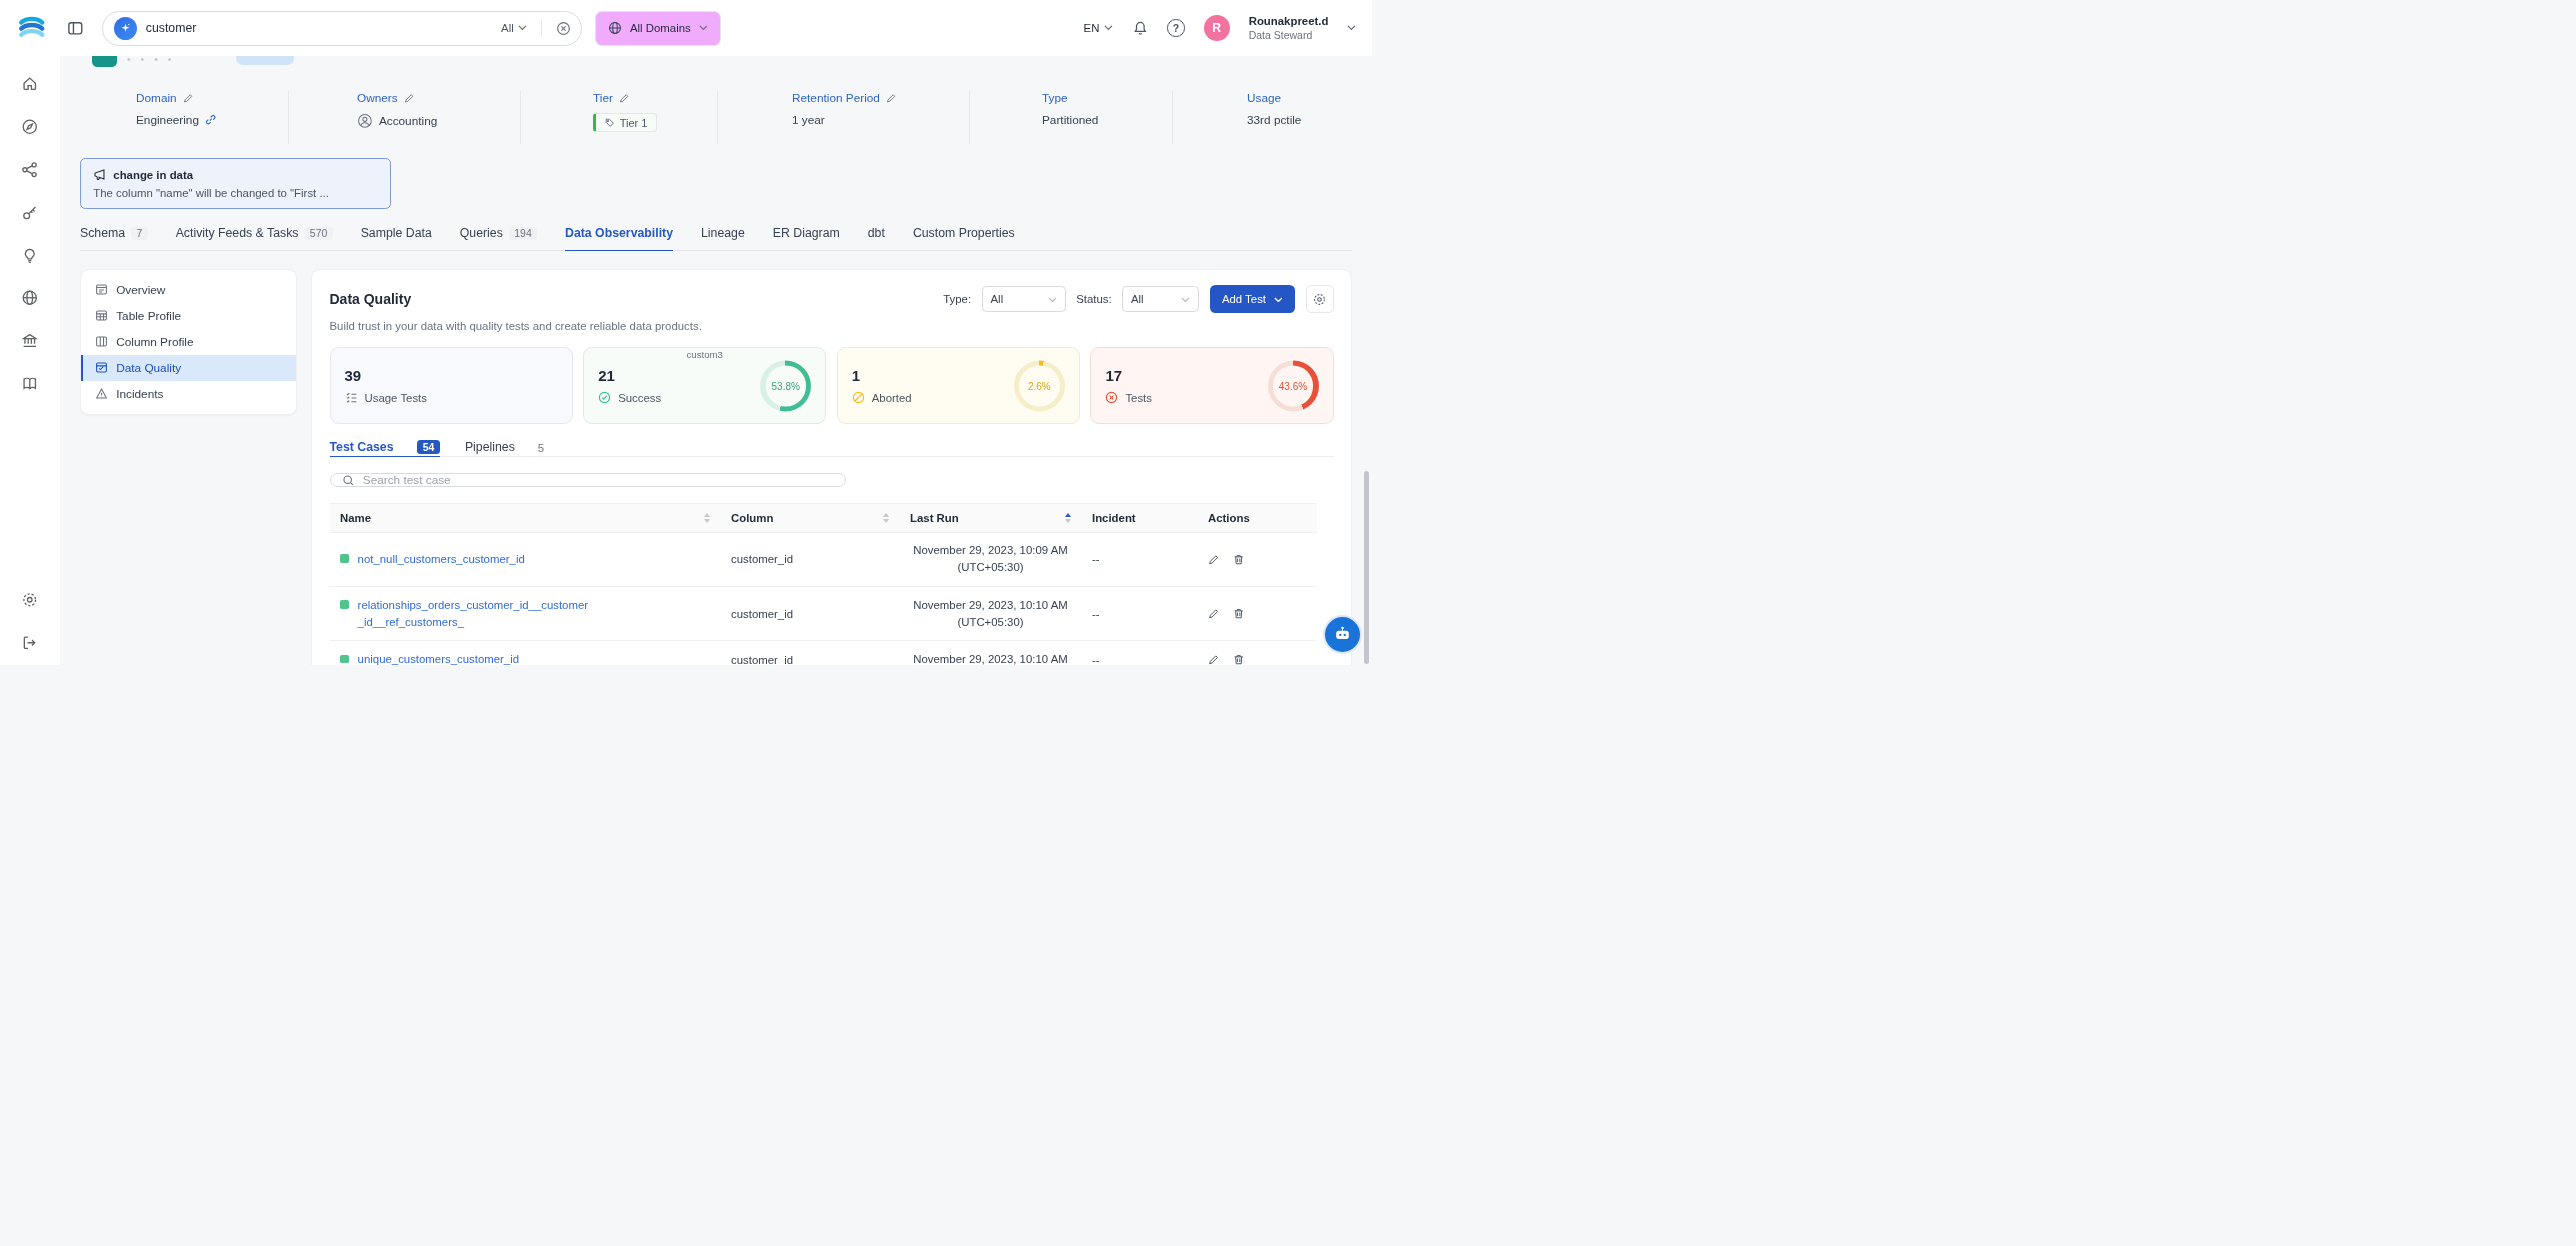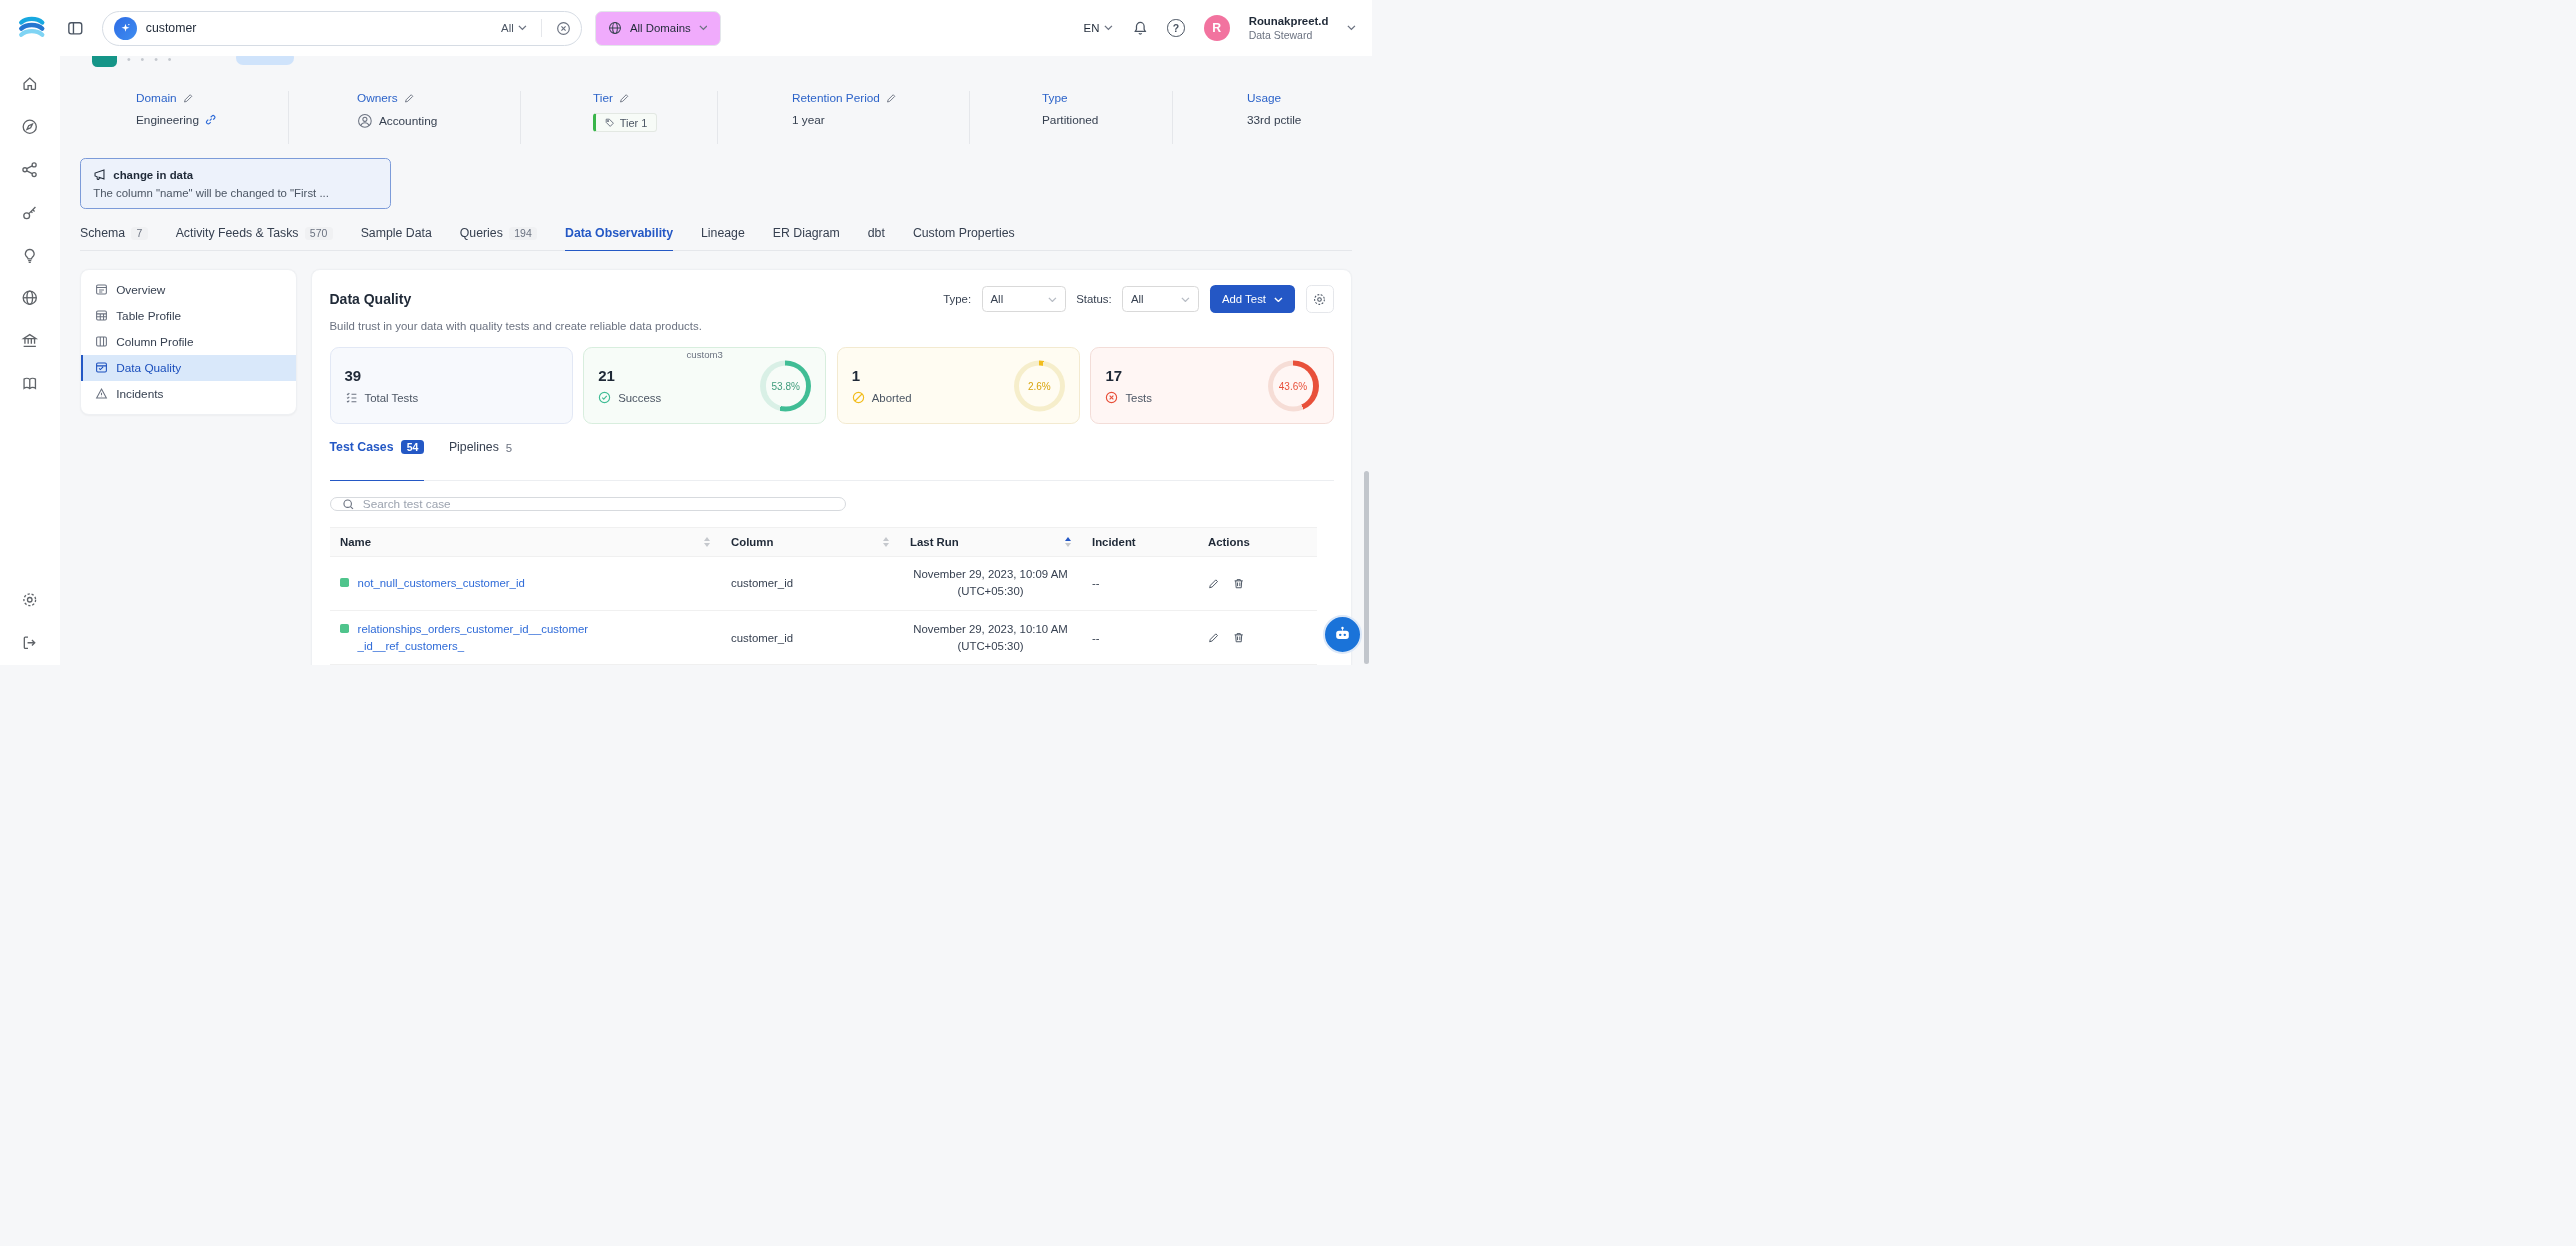--- a/index.html
+++ b/index.html
@@ -96,21 +96,21 @@
   .donut{position:absolute;right:14px;top:50%;transform:translateY(-50%);width:51px;height:51px;border-radius:50%;}
   .donut .hole{position:absolute;inset:5.3px;border-radius:50%;display:flex;align-items:center;justify-content:center;font-size:10px;}
   .donut-success{background:conic-gradient(#40bd95 0 53.8%, #d9f0e6 0 100%);}
   .donut-success .hole{background:#f7fcf8;color:#3f9c7c;}
   .donut-aborted{background:conic-gradient(#f2bd1d 0 2.6%, #f6eecb 0 100%);}
   .donut-aborted .hole{background:#fffcf2;color:#d9a40b;}
   .donut-failed{background:conic-gradient(#e8503a 0 43.6%, #f6ddd6 0 100%);}
   .donut-failed .hole{background:#fff6f4;color:#e8503a;}
 
   .inner-tabs{margin-top:15.8px;display:flex;gap:24.5px;border-bottom:0.9px solid #eceef1;}
-  .inner-tab{display:flex;align-items:flex-end;gap:7px;padding-bottom:26px;font-size:12.3px;color:#374151;cursor:pointer;border-bottom:1.8px solid transparent;margin-bottom:-0.9px;}
+  .inner-tab{display:flex;align-items:flex-end;gap:23px;padding-bottom:2px;font-size:12.3px;color:#374151;cursor:pointer;border-bottom:1.8px solid transparent;margin-bottom:-0.9px;}
   .inner-tab.active{color:#2458c5;font-weight:600;border-bottom-color:#2458c5;}
   .badge-blue{background:#2458c5;color:#fff;border-radius:3.5px;padding:0.9px 6.1px;font-size:10.5px;font-weight:bold;}
   .count-gray{color:#6b7280;font-size:11.4px;}
 
   .tc-search{margin-top:15.8px;width:516px;height:14px;border:0.9px solid #d7dade;border-radius:15px;display:flex;align-items:center;gap:7.9px;padding:0 11.4px;background:#fff;}
   .tc-search input{border:none;outline:none;flex:1;font-size:11.8px;color:#1f2937;font-family:inherit;background:transparent;}
   .tc-search input::placeholder{color:#9ca3af;}
   .tc-search .ic{color:#6b7280;}
 
   table.tests{margin-top:15.8px;border-collapse:collapse;width:987px;table-layout:fixed;}
@@ -522,21 +522,21 @@
 
       <div class="stats-row">
         <div class="stat-card stat-total">
           <span class="stat-count">39</span>
           <span class="stat-label">
             <span class="ic">
               <svg viewBox="0 0 16 16" width="13" height="13" fill="none" stroke="#6b7280" stroke-width="1.3">
                   <path d="M2.5 3.5l1 1 1.8-1.8M2.5 8l1 1 1.8-1.8M2.5 12.5l1 1 1.8-1.8M8 4h6M8 8.7h6M8 13.2h6"></path>
                 </svg>
             </span>
-            <span>Total Tests</span>
+            <span>Usage Tests</span>
           </span>
         </div>
         <div class="stat-card stat-success">
           <span class="stat-note">custom3</span>
           <span class="stat-count">21</span>
           <span class="stat-label">
             <span class="ic">
               <svg viewBox="0 0 16 16" width="13" height="13" fill="none" stroke="#40bd95" stroke-width="1.4">
                   <circle cx="8" cy="8" r="6.3"></circle>
                   <path d="M5.2 8.2l1.9 1.9 3.7-4"></path>

